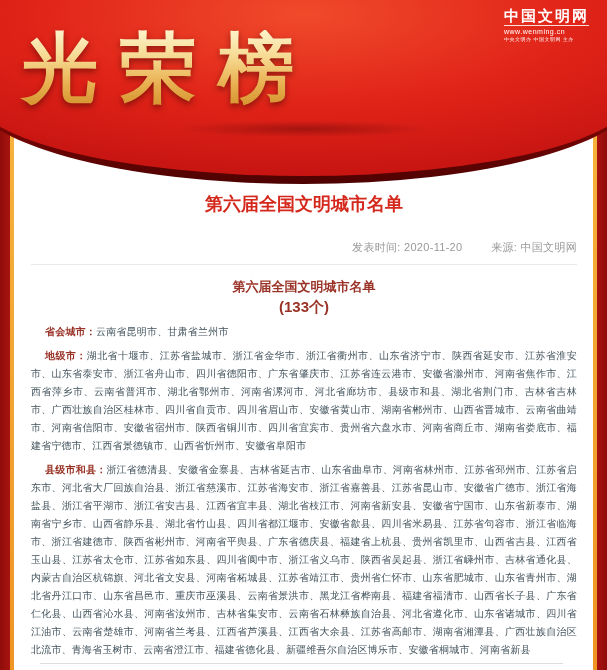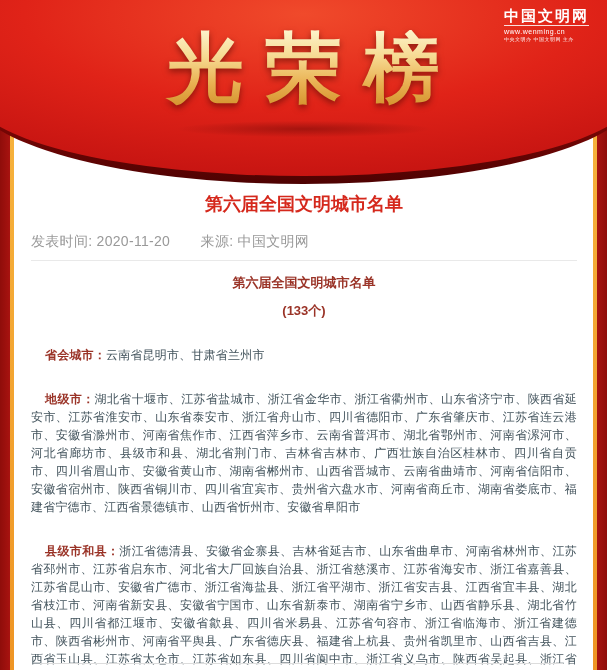--- a/index.html
+++ b/index.html
@@ -21,21 +21,21 @@
     position:absolute;top:0;left:-30px;right:-30px;height:184px;
     background:linear-gradient(180deg,#8a0806 55%,#4e0202 100%);
     border-radius:0 0 50% 50% / 0 0 92px 92px;
   }
   .banner-red{
     position:absolute;top:0;left:-30px;right:-30px;height:176px;
     background:radial-gradient(120% 150% at 50% 8%,#f04a2b 0%,#e02318 35%,#c11110 68%,#9e0b0b 100%);
     border-radius:0 0 50% 50% / 0 0 84px 84px;
   }
   .banner-title{
-    position:absolute;top:30px;left:0;width:100%;text-align:center;
+    position:absolute;top:30px;left:0;width:100%;
     font-family:"DejaVu Serif","Liberation Serif",serif;font-weight:bold;
     font-size:76px;line-height:1;letter-spacing:22px;text-indent:22px;
     color:#edbd62;
     background:linear-gradient(180deg,#fdf3cb 0%,#f6da92 35%,#e9b152 70%,#d5942f 100%);
     -webkit-background-clip:text;background-clip:text;-webkit-text-fill-color:transparent;
     filter:drop-shadow(0 3px 3px rgba(70,5,0,.55));
   }
   .banner-reflection{
     position:absolute;top:118px;left:50%;width:340px;height:22px;margin-left:-170px;
     background:radial-gradient(closest-side,rgba(70,0,0,.35),rgba(70,0,0,0) 75%);
@@ -47,34 +47,34 @@
 
   
   .article{
     position:absolute;left:14px;right:14px;top:178px;bottom:0;z-index:1;
     background:#ffffff;padding:16px 16px 0 17px;box-sizing:border-box;
   }
   .article-title{
     margin:0;text-align:center;font-size:18px;line-height:20px;font-weight:bold;color:#d5281c;
   }
   .article-meta{
-    margin-top:19px;text-align:left;font-size:14px;color:#999999;letter-spacing:.3px;
+    margin-top:26px;text-align:right;font-size:11px;color:#999999;letter-spacing:.3px;
   }
   .article-meta .meta-gap{display:inline-block;width:22px;}
   .divider{height:0;border-top:1px solid #e9e9e9;}
   .top-divider{margin-top:9px;}
   .bottom-divider{position:absolute;left:26px;right:30px;bottom:6px;border-top:1px solid #dddddd;}
   .article-subtitle{
     margin:14px 0 0;text-align:center;font-size:13px;line-height:15px;font-weight:bold;color:#9a3327;
   }
   .article-count{
-    margin-top:12px;text-align:center;font-size:13px;font-weight:bold;color:#9a3327;
+    margin-top:4px;text-align:center;font-size:15px;font-weight:bold;color:#9a3327;
   }
   .section{
-    margin:26px 0 0;font-size:12px;line-height:18px;color:#42535c;
+    margin:6px 0 0;font-size:10px;line-height:18px;color:#42535c;
     text-align:justify;text-indent:14px;letter-spacing:.2px;
   }
   .section .section-label{font-weight:bold;color:#9a3327;}
 </style>
 </head>
 <body>
 
 <div class="page">
 
   <div class="edge edge-left-red"></div>

